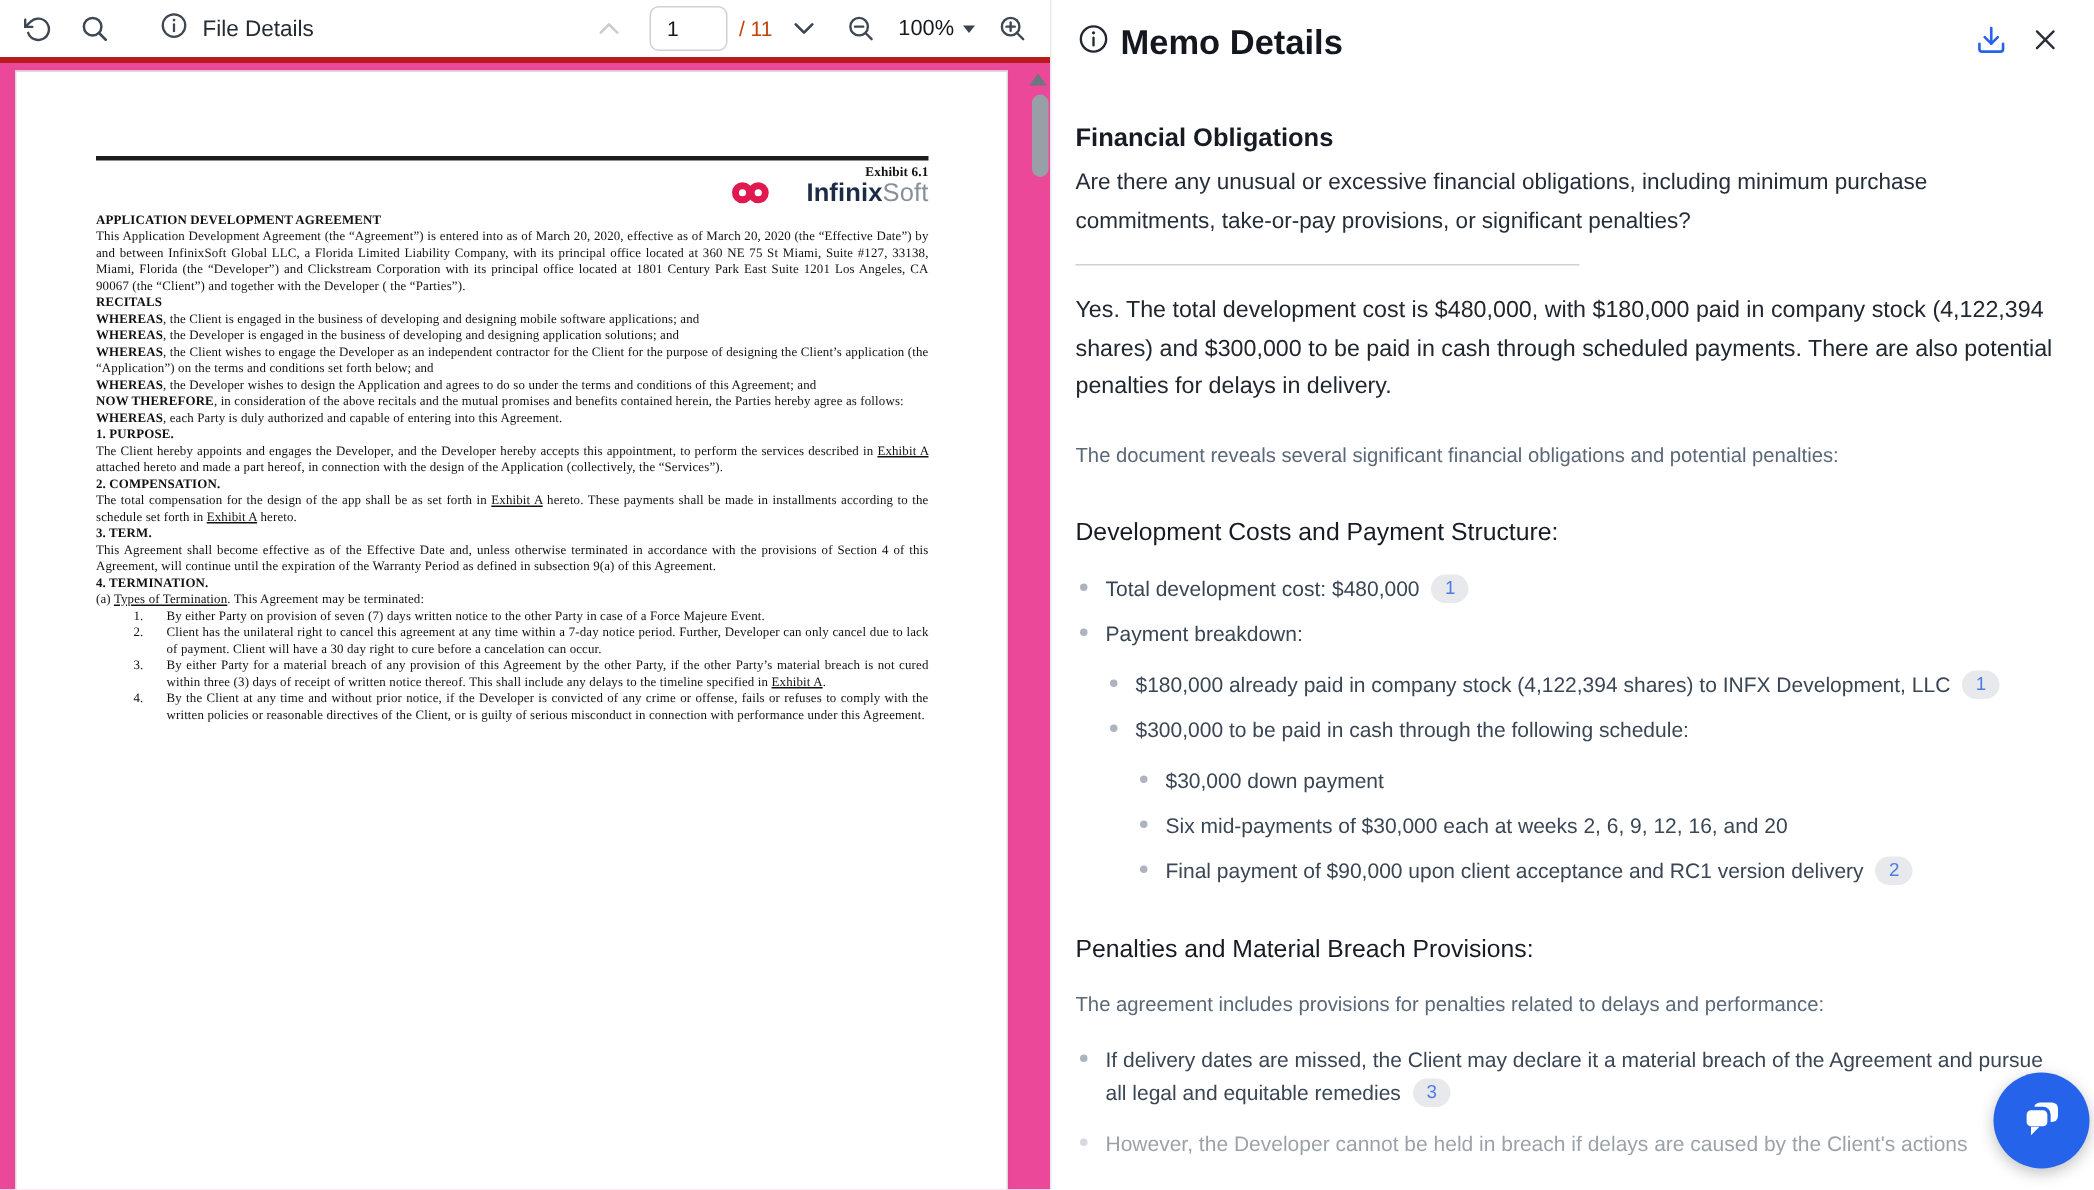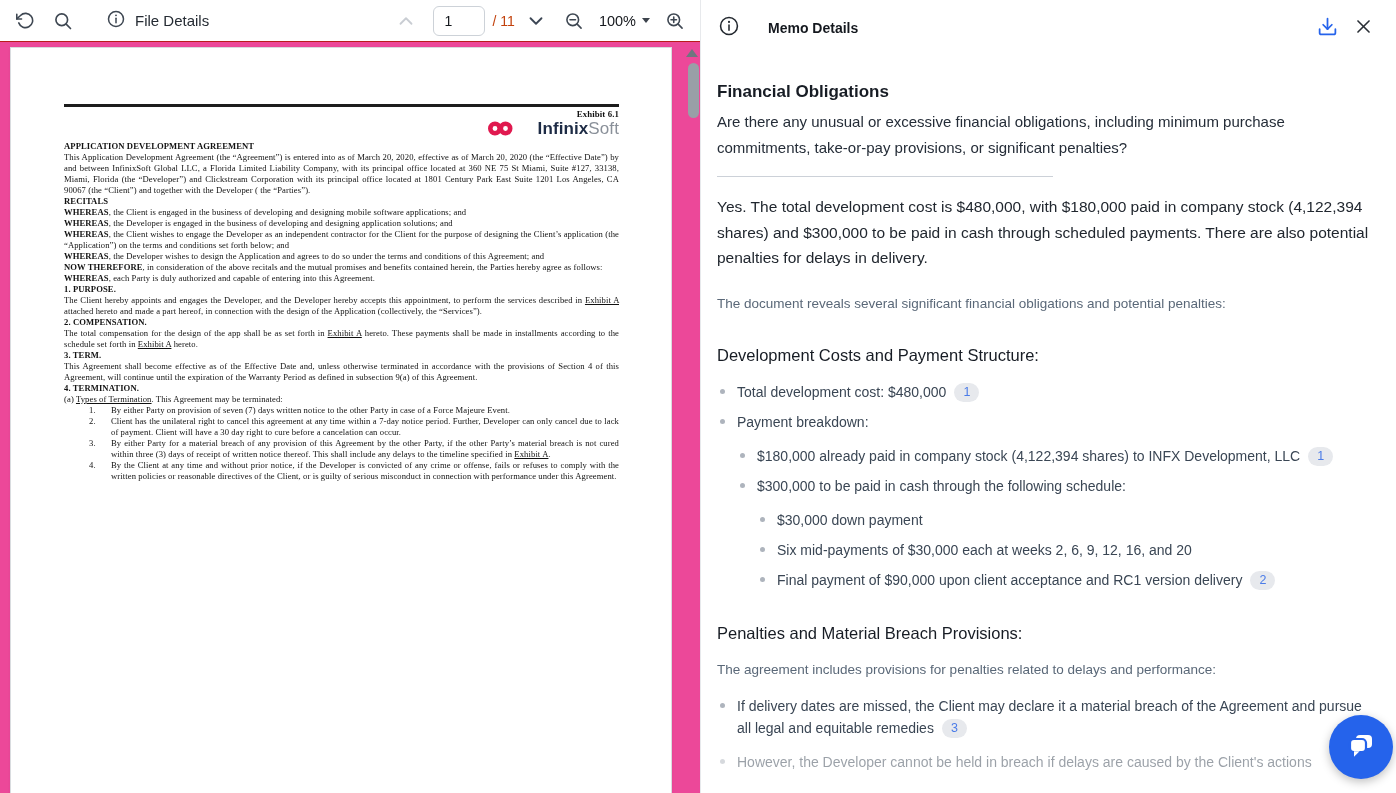--- a/index.html
+++ b/index.html
@@ -3,21 +3,21 @@
 <meta charset="utf-8">
 <style>
   * { margin:0; padding:0; box-sizing:border-box; }
   html,body { width:1396px; height:793px; overflow:hidden; background:#fff;
               font-family:"Liberation Sans", sans-serif; }
   .app { width:1396px; height:793px; display:flex; }
 
   
   .viewer { width:700px; height:793px; position:relative; background:#fff; flex:none; }
   .toolbar { height:42px; display:flex; align-items:center; padding:0 10px;
-             border-bottom:1px solid #b91c1c; background:#fff; }
+             border-bottom:4px solid #b91c1c; background:#fff; }
   .tb-btn { background:none; border:none; width:30px; height:30px; display:flex;
             align-items:center; justify-content:center; cursor:pointer; flex:none; }
   .tb-btn svg { display:block; }
   .file-details { display:flex; align-items:center; gap:9px; background:none; border:none;
                   margin-left:28px; cursor:pointer; }
   .file-details span { font-size:15px; color:#252b33; }
   .tb-spacer { flex:1; }
   .page-input { width:52px; height:30px; border:1px solid #cdd2d8; border-radius:6px;
                 font-size:14px; color:#15181d; padding-left:11px; outline:none;
                 font-family:"Liberation Sans", sans-serif; }
@@ -56,21 +56,21 @@
   .sb-arrow { position:absolute; right:2px; top:7px; width:0; height:0; cursor:pointer;
               border-left:6px solid transparent; border-right:6px solid transparent;
               border-bottom:8px solid #6f767f; }
   .sb-thumb { position:absolute; right:1px; top:21px; width:11px; height:55px;
               border-radius:6px; background:#999fa7; cursor:pointer; }
 
   
   .memo { flex:1; position:relative; border-left:1px solid #e7e9ec; background:#fff;
           overflow:hidden; }
   .memo-header { height:56px; display:flex; align-items:center; padding:0 18px 0 17px; }
-  .memo-title { font-size:14px; font-weight:600; color:#14181e; margin-left:28px; }
+  .memo-title { font-size:23px; font-weight:600; color:#14181e; margin-left:7px; }
   .mh-spacer { flex:1; }
   .icon-btn { background:none; border:none; cursor:pointer; width:30px; height:30px;
               display:flex; align-items:center; justify-content:center; }
   .memo-content { padding:26px 16px 0 16px; }
   .sec-title { font-size:17px; font-weight:700; color:#171c24; }
   .question { font-size:15px; line-height:26px; color:#252d38; margin-top:7px; max-width:630px; }
   .divider { width:336px; border-top:1px solid #ccd1d8; margin-top:15px; }
   .answer { font-size:15.5px; line-height:25.5px; color:#21272f; margin-top:17px; max-width:668px; }
   .note { font-size:13.5px; line-height:19px; color:#5a6878; margin-top:23px; }
   .sub-heading { font-size:16.5px; font-weight:400; color:#171c24; margin-top:33px; }

